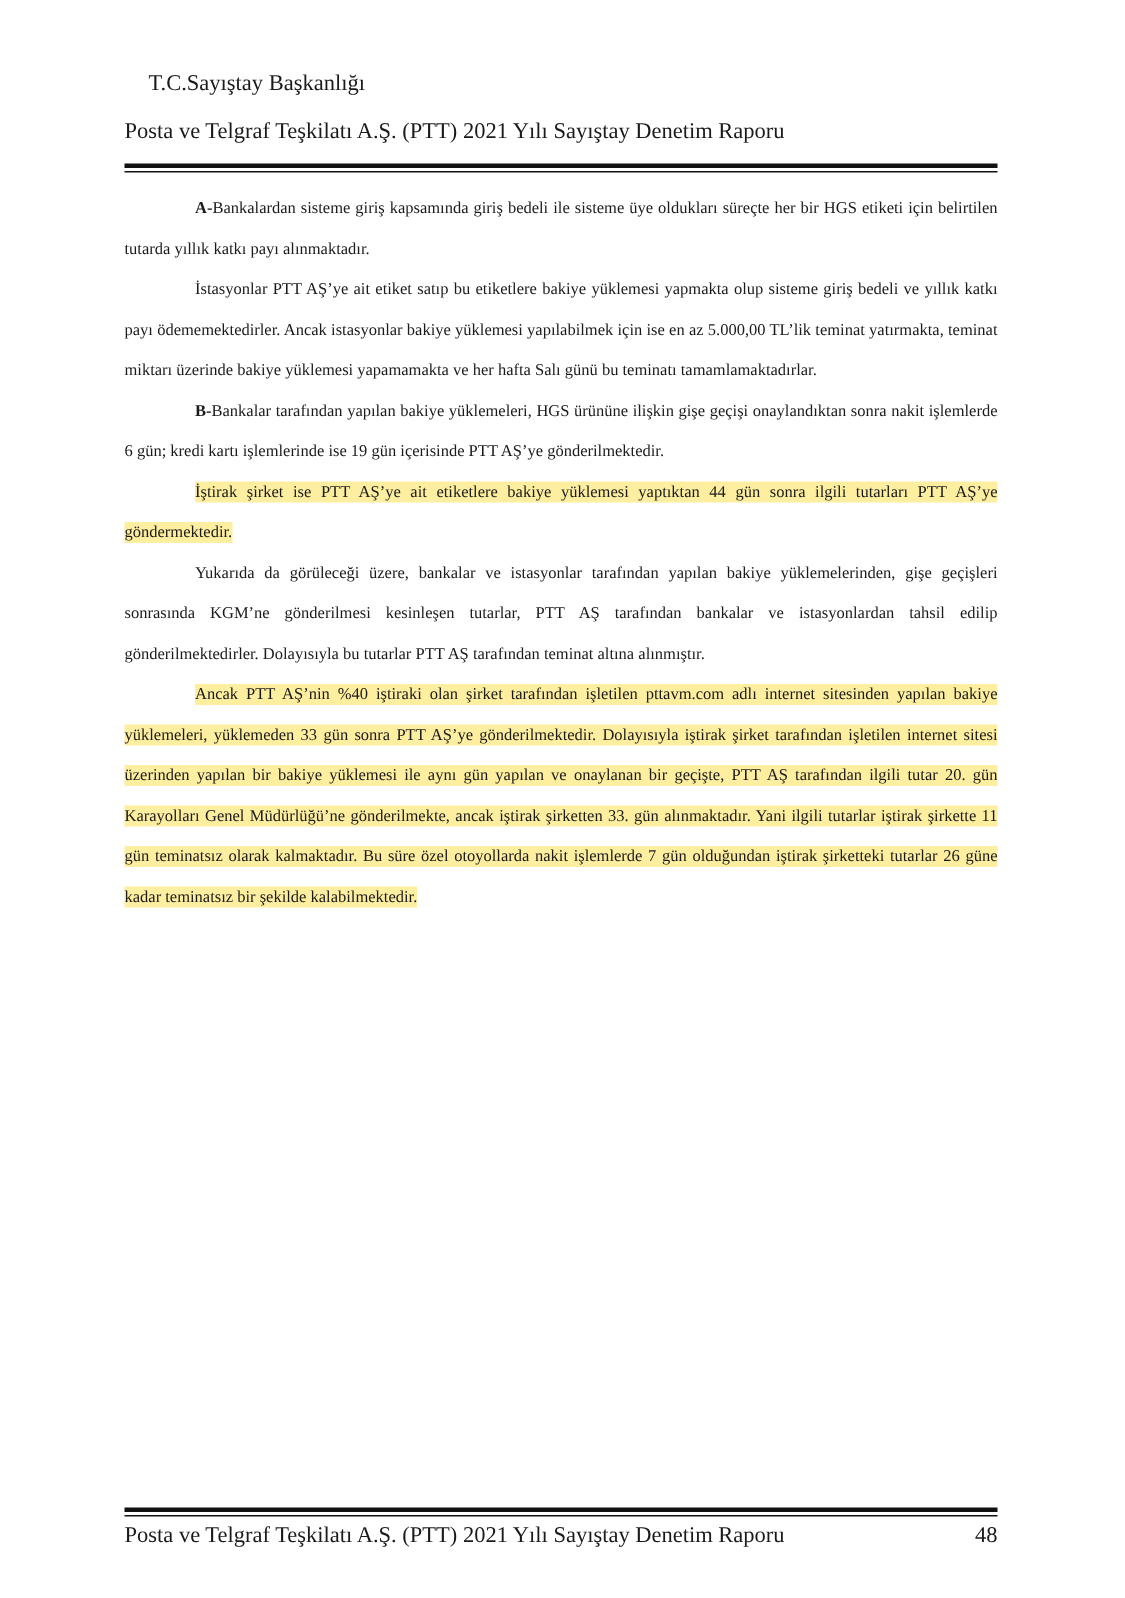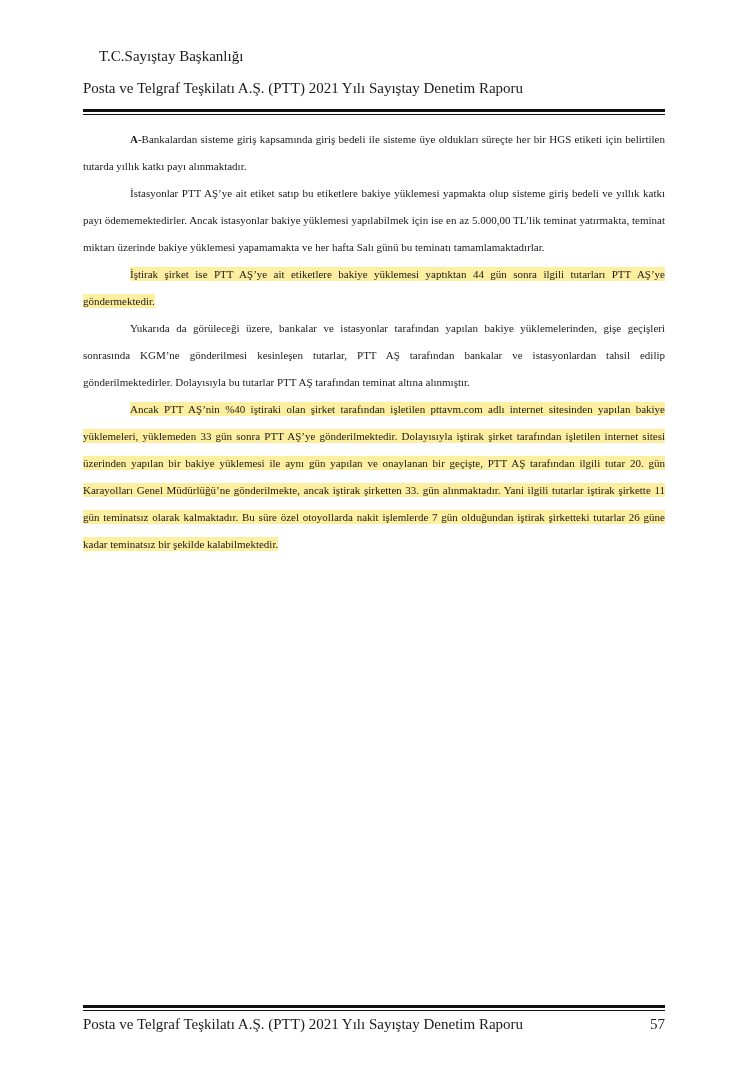--- a/index.html
+++ b/index.html
@@ -28,23 +28,24 @@
 <body>
 
 <div class="page">
   <div class="hdr-line1">T.C.Sayıştay Başkanlığı</div>
   <div class="hdr-line2">Posta ve Telgraf Teşkilatı A.Ş. (PTT) 2021 Yılı Sayıştay Denetim Raporu</div>
   <div class="rule top"></div>
 
   <div class="body">
     <p><b>A-</b><span>Bankalardan sisteme giriş kapsamında giriş bedeli ile sisteme üye oldukları süreçte her bir HGS etiketi için belirtilen tutarda yıllık katkı payı alınmaktadır.</span></p>
     <p><span>İstasyonlar PTT AŞ’ye ait etiket satıp bu etiketlere bakiye yüklemesi yapmakta olup sisteme giriş bedeli ve yıllık katkı payı ödememektedirler. Ancak istasyonlar bakiye yüklemesi yapılabilmek için ise en az 5.000,00 TL’lik teminat yatırmakta, teminat miktarı üzerinde bakiye yüklemesi yapamamakta ve her hafta Salı günü bu teminatı tamamlamaktadırlar.</span></p>
+    <p><b>B-</b><span>Bankalar tarafından yapılan bakiye yüklemeleri, HGS ürününe ilişkin gişe geçişi onaylandıktan sonra nakit işlemlerde 6 gün; kredi kartı işlemlerinde ise 19 gün içerisinde PTT AŞ’ye gönderilmektedir.</span></p>
     <p><span class="hl">İştirak şirket ise PTT AŞ’ye ait etiketlere bakiye yüklemesi yaptıktan 44 gün sonra ilgili tutarları PTT AŞ’ye göndermektedir.</span></p>
     <p><span>Yukarıda da görüleceği üzere, bankalar ve istasyonlar tarafından yapılan bakiye yüklemelerinden, gişe geçişleri sonrasında KGM’ne gönderilmesi kesinleşen tutarlar, PTT AŞ tarafından bankalar ve istasyonlardan tahsil edilip gönderilmektedirler. Dolayısıyla bu tutarlar PTT AŞ tarafından teminat altına alınmıştır.</span></p>
     <p><span class="hl">Ancak PTT AŞ’nin %40 iştiraki olan şirket tarafından işletilen pttavm.com adlı internet sitesinden yapılan bakiye yüklemeleri, yüklemeden 33 gün sonra PTT AŞ’ye gönderilmektedir. Dolayısıyla iştirak şirket tarafından işletilen internet sitesi üzerinden yapılan bir bakiye yüklemesi ile aynı gün yapılan ve onaylanan bir geçişte, PTT AŞ tarafından ilgili tutar 20. gün Karayolları Genel Müdürlüğü’ne gönderilmekte, ancak iştirak şirketten 33. gün alınmaktadır. Yani ilgili tutarlar iştirak şirkette 11 gün teminatsız olarak kalmaktadır. Bu süre özel otoyollarda nakit işlemlerde 7 gün olduğundan iştirak şirketteki tutarlar 26 güne kadar teminatsız bir şekilde kalabilmektedir.</span></p>
   </div>
 
   <div class="rule bottom"></div>
   <div class="footer">
     <span>Posta ve Telgraf Teşkilatı A.Ş. (PTT) 2021 Yılı Sayıştay Denetim Raporu</span>
-    <span>57</span>
+    <span>48</span>
   </div>
 </div>
 
 </body></html>

